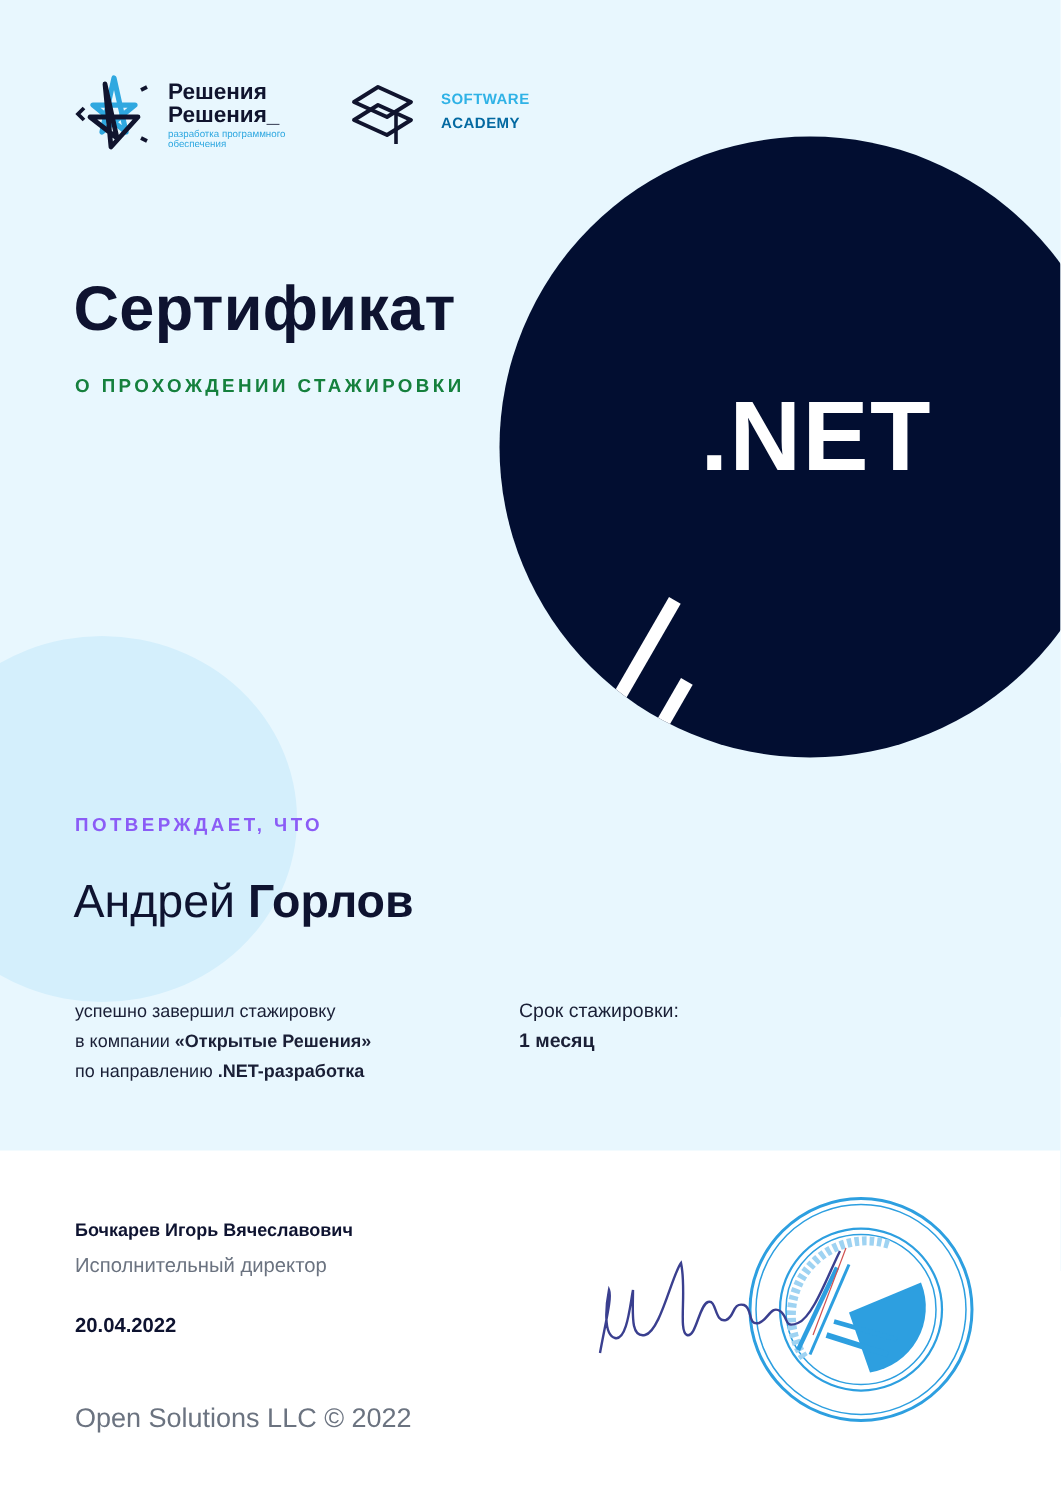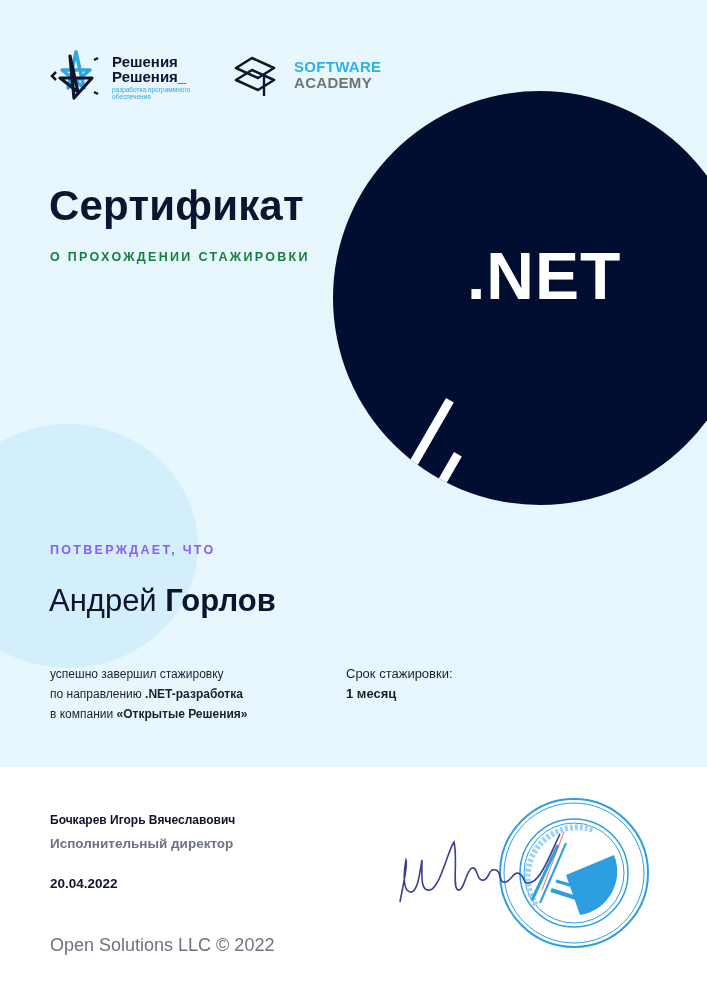--- a/index.html
+++ b/index.html
@@ -1,46 +1,46 @@
 <!DOCTYPE html>
 <html><head>
 <meta charset="utf-8">
 <style>
   html, body { margin: 0; padding: 0; }
   body { width: 707px; height: 1000px; position: relative; overflow: hidden; background: #ffffff; font-family: "Liberation Sans", sans-serif; color: #0e1330; }
   .top { position: absolute; left: 0; top: 0; width: 707px; height: 767px; background: #e8f7fe; overflow: hidden; }
   .light-circle { position: absolute; left: -62px; top: 424px; width: 260px; height: 244px; border-radius: 50%; background: #d4effc; }
   .dark-circle { position: absolute; left: 333px; top: 91px; width: 414px; height: 414px; border-radius: 50%; background: #020e31; overflow: hidden; }
-  .net-text { position: absolute; left: 134px; top: 152px; font-size: 66px; font-weight: bold; color: #ffffff; letter-spacing: 1px; line-height: 1; }
+  .net-text { position: absolute; left: 134px; top: 166px; font-size: 66px; font-weight: bold; color: #ffffff; letter-spacing: 1px; line-height: 1; }
   .slash1 { position: absolute; left: 113px; top: 307px; width: 9px; height: 88px; background: #ffffff; transform: rotate(30deg); transform-origin: top left; }
   .slash2 { position: absolute; left: 121px; top: 361px; width: 9px; height: 40px; background: #ffffff; transform: rotate(30deg); transform-origin: top left; }
 
   .logo1 { position: absolute; left: 48px; top: 48px; display: flex; align-items: flex-start; }
   .logo1-icon { width: 56px; height: 56px; }
   .logo1-text { margin-left: 8px; margin-top: 6px; }
   .logo1-name { font-size: 15px; font-weight: bold; color: #10142e; line-height: 15px; }
   .logo1-tag { font-size: 6.5px; color: #2fa8e0; line-height: 7px; margin-top: 2px; width: 90px; }
   .logo2 { position: absolute; left: 232px; top: 52px; display: flex; align-items: center; }
   .logo2-icon { width: 52px; height: 46px; }
-  .logo2-text { margin-left: 10px; font-weight: bold; font-size: 15px; line-height: 16px; letter-spacing: 0.3px; }
+  .logo2-text { margin-left: 10px; font-weight: bold; font-size: 10px; line-height: 16px; letter-spacing: 0.3px; }
   .logo2-l1 { color: #2fb2e6; }
-  .logo2-l2 { color: #737373; }
+  .logo2-l2 { color: #0369a1; }
 
   .title { position: absolute; left: 49px; top: 182px; font-size: 42px; font-weight: bold; color: #0e1330; letter-spacing: 0.2px; }
   .subtitle { position: absolute; left: 50px; top: 250px; font-size: 12.5px; font-weight: bold; color: #15803d; letter-spacing: 2.3px; }
   .confirms { position: absolute; left: 50px; top: 543px; font-size: 12.5px; font-weight: bold; color: #8b5cf6; letter-spacing: 2.3px; }
   .name { position: absolute; left: 49px; top: 583px; font-size: 31px; color: #0e1330; }
   .name b { font-weight: bold; }
   .desc { position: absolute; left: 50px; top: 664px; font-size: 12px; line-height: 20px; color: #1a1f36; }
   .desc b { font-weight: bold; }
   .term { position: absolute; left: 346px; top: 664px; font-size: 13px; line-height: 20px; color: #1a1f36; }
   .term b { font-weight: bold; }
 
   .signer { position: absolute; left: 50px; top: 813px; font-size: 12px; font-weight: bold; color: #0e1330; }
-  .role { position: absolute; left: 50px; top: 836px; font-size: 13.5px; color: #6b7380; font-weight: bold; }
+  .role { position: absolute; left: 50px; top: 836px; font-size: 13.5px; color: #6b7380; }
   .date { position: absolute; left: 50px; top: 876px; font-size: 13.5px; font-weight: bold; color: #0e1330; }
   .footer { position: absolute; left: 50px; top: 935px; font-size: 18px; color: #6b7380; }
 
   .stamp { position: absolute; left: 496px; top: 795px; width: 156px; height: 156px; }
   .signature { position: absolute; left: 392px; top: 830px; width: 180px; height: 80px; }
 </style>
 </head>
 <body>
 
 <div class="top">
@@ -82,22 +82,22 @@
   <div class="subtitle">О ПРОХОЖДЕНИИ СТАЖИРОВКИ</div>
 
   <div class="confirms">ПОТВЕРЖДАЕТ, ЧТО</div>
   <div class="name">
     <span>Андрей</span>
     <b>Горлов</b>
   </div>
 
   <div class="desc">
     <div>успешно завершил стажировку</div>
+    <div><span>в компании </span><b>«Открытые Решения»</b></div>
     <div><span>по направлению </span><b>.NET-разработка</b></div>
-    <div><span>в компании </span><b>«Открытые Решения»</b></div>
   </div>
 
   <div class="term">
     <div>Срок стажировки:</div>
     <b>1 месяц</b>
   </div>
 </div>
 
 <div class="signer">Бочкарев Игорь Вячеславович</div>
 <div class="role">Исполнительный директор</div>

